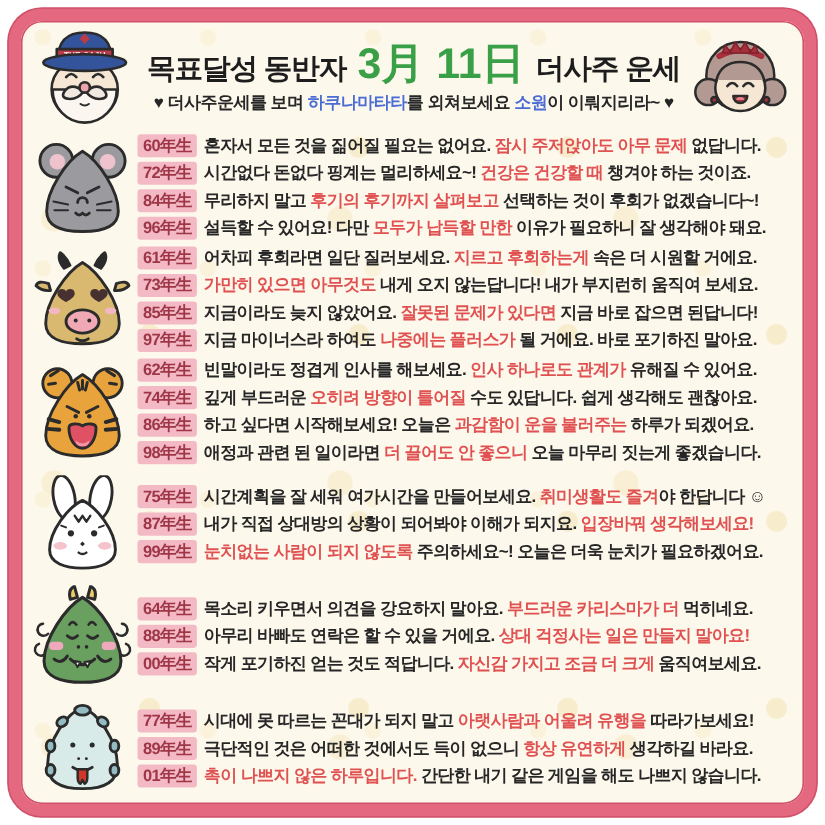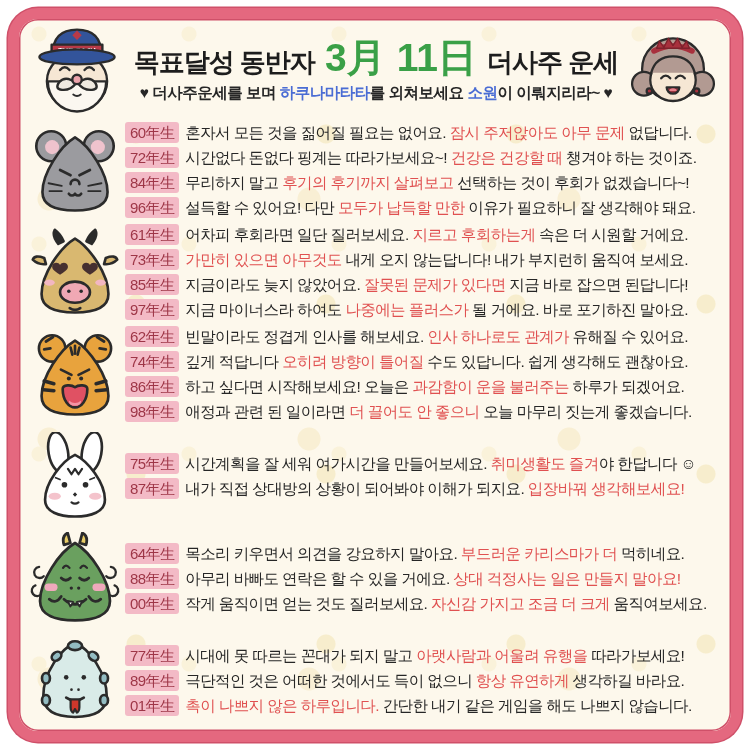--- a/index.html
+++ b/index.html
@@ -31,21 +31,21 @@
   .title-line{font-weight:bold;color:#1d1d1d;font-size:26px;letter-spacing:-1px;line-height:40px;white-space:nowrap;}
   .title-date{color:#3aa047;font-size:39px;padding:0 4px;letter-spacing:0;}
   .subtitle{font-weight:bold;font-size:15.5px;color:#2a2a2a;letter-spacing:-0.5px;margin-top:1px;white-space:nowrap;}
 
   
   .sections{flex:1 1 auto;display:flex;flex-direction:column;}
   .section{display:flex;align-items:center;height:102px;flex:1 1 auto;}
   .icon-col{flex:0 0 100px;display:flex;align-items:center;justify-content:center;}
   .rows{flex:1 1 auto;display:flex;flex-direction:column;justify-content:center;min-width:0;}
   .line{
-    font-size:15.5px;font-weight:normal;line-height:25px;color:#262626;
+    font-size:15.5px;font-weight:bold;line-height:25px;color:#262626;
     letter-spacing:-0.6px;white-space:nowrap;
   }
   .badge{
     display:inline-block;background:#f3bac6;color:#9e3647;
     padding:0 5px;margin-right:6px;border-radius:3px;font-size:15px;line-height:21px;
   }
   .c-k{color:#262626;}
   .c-r{color:#e05151;}
   .c-b{color:#4a6cd4;}
 </style>
@@ -111,21 +111,21 @@
 <path d="M50,13 C33,23 13,54 13,75 C13,91 30,96 50,96 C70,96 87,91 87,75 C87,54 67,23 50,13 Z" fill="#9b9b9f"></path>
 <path d="M33,50 l12,6 M67,50 l-12,6" fill="none"></path>
 <path d="M20,65 l15,3 M21,74 l14,0 M80,65 l-15,3 M79,74 l-14,0" fill="none" stroke-width="2.2"></path>
 <path d="M45,66 a5 5 0 0 1 10,0" fill="none"></path>
 <path d="M43,77 q3.5,4 7,0 q3.5,4 7,0" fill="none"></path>
                 </g>
               </svg>
             </div>
             <div class="rows">
               <div class="line"><span class="badge">60年生</span><span class="c-k">혼자서 모든 것을 짊어질 필요는 없어요. </span><span class="c-r">잠시 주저앉아도 아무 문제</span><span class="c-k"> 없답니다.</span></div>
-              <div class="line"><span class="badge">72年生</span><span class="c-k">시간없다 돈없다 핑계는 따라가보세요~! </span><span class="c-r">건강은 건강할 때</span><span class="c-k"> 챙겨야 하는 것이죠.</span></div>
+              <div class="line"><span class="badge">72年生</span><span class="c-k">시간없다 돈없다 핑계는 멀리하세요~! </span><span class="c-r">건강은 건강할 때</span><span class="c-k"> 챙겨야 하는 것이죠.</span></div>
               <div class="line"><span class="badge">84年生</span><span class="c-k">무리하지 말고 </span><span class="c-r">후기의 후기까지 살펴보고</span><span class="c-k"> 선택하는 것이 후회가 없겠습니다~!</span></div>
               <div class="line"><span class="badge">96年生</span><span class="c-k">설득할 수 있어요! 다만 </span><span class="c-r">모두가 납득할 만한</span><span class="c-k"> 이유가 필요하니 잘 생각해야 돼요.</span></div>
             </div>
           </div>
           <div class="section">
             <div class="icon-col">
               <svg viewBox="0 0 100 100" width="88" height="88">
                 <g stroke="#2b2b2b" stroke-width="3" stroke-linecap="round" stroke-linejoin="round">
 <path d="M31,18 C26,12 25,6 27,2 C31,5 35,10 37,15 Z" fill="#2b2b2b"></path>
 <path d="M69,18 C74,12 75,6 73,2 C69,5 65,10 63,15 Z" fill="#2b2b2b"></path>
@@ -163,21 +163,21 @@
 <path d="M34,45 l12,6 M66,45 l-12,6" fill="none"></path>
 <circle cx="43" cy="55" r="2.3" fill="#2b2b2b" stroke="none"></circle>
                   <circle cx="57" cy="55" r="2.3" fill="#2b2b2b" stroke="none"></circle>
 <path d="M36,67 C36,62 46,62 50,65 C54,62 64,62 64,67 C64,80 57,88 50,88 C43,88 36,80 36,67 Z" fill="#e05163"></path>
 <path d="M43,80 q7,6 14,0 q0,6 -7,6 q-7,0 -7,-6 Z" fill="#f295a5" stroke="none"></path>
                 </g>
               </svg>
             </div>
             <div class="rows">
               <div class="line"><span class="badge">62年生</span><span class="c-k">빈말이라도 정겹게 인사를 해보세요. </span><span class="c-r">인사 하나로도 관계가</span><span class="c-k"> 유해질 수 있어요.</span></div>
-              <div class="line"><span class="badge">74年生</span><span class="c-k">깊게 적답니다 </span><span class="c-r">오히려 방향이 틀어질</span><span class="c-k"> 수도 있답니다. 쉽게 생각해도 괜찮아요.</span></div>
+              <div class="line"><span class="badge">74年生</span><span class="c-k">깊게 부드러운 </span><span class="c-r">오히려 방향이 틀어질</span><span class="c-k"> 수도 있답니다. 쉽게 생각해도 괜찮아요.</span></div>
               <div class="line"><span class="badge">86年生</span><span class="c-k">하고 싶다면 시작해보세요! 오늘은 </span><span class="c-r">과감함이 운을 불러주는</span><span class="c-k"> 하루가 되겠어요.</span></div>
               <div class="line"><span class="badge">98年生</span><span class="c-k">애정과 관련 된 일이라면 </span><span class="c-r">더 끌어도 안 좋으니</span><span class="c-k"> 오늘 마무리 짓는게 좋겠습니다.</span></div>
             </div>
           </div>
           <div class="section">
             <div class="icon-col">
               <svg viewBox="0 0 100 100" width="88" height="88">
                 <g stroke="#2b2b2b" stroke-width="3" stroke-linecap="round" stroke-linejoin="round">
 <ellipse cx="31" cy="23" rx="11" ry="23" fill="#ffffff" transform="rotate(-10 31 23)"></ellipse>
 <ellipse cx="69" cy="23" rx="11" ry="23" fill="#ffffff" transform="rotate(10 69 23)"></ellipse>
@@ -189,20 +189,21 @@
 <ellipse cx="27" cy="73" rx="7" ry="4" fill="#f4c3cc" stroke="none"></ellipse>
 <ellipse cx="73" cy="73" rx="7" ry="4" fill="#f4c3cc" stroke="none"></ellipse>
 <path d="M47.5,71 l2.5,2.5 l2.5,-2.5 l-2.5,-2.5 Z" fill="#2b2b2b" stroke="none"></path>
 <path d="M46,80 q4,3 8,0" fill="none" stroke-width="2.5"></path>
                 </g>
               </svg>
             </div>
             <div class="rows">
               <div class="line"><span class="badge">75年生</span><span class="c-k">시간계획을 잘 세워 여가시간을 만들어보세요. </span><span class="c-r">취미생활도 즐겨</span><span class="c-k">야 한답니다 ☺</span></div>
               <div class="line"><span class="badge">87年生</span><span class="c-k">내가 직접 상대방의 상황이 되어봐야 이해가 되지요. </span><span class="c-r">입장바꿔 생각해보세요!</span></div>
+              <div class="line"><span class="badge">99年生</span><span class="c-r">눈치없는 사람이 되지 않도록</span><span class="c-k"> 주의하세요~! 오늘은 더욱 눈치가 필요하겠어요.</span></div>
             </div>
           </div>
           <div class="section">
             <div class="icon-col">
               <svg viewBox="0 0 100 100" width="92" height="92">
                 <g stroke="#2b2b2b" stroke-width="3" stroke-linecap="round" stroke-linejoin="round">
 <path d="M38,14 C36,7 38,3 42,1 L45,12 Z" fill="#e9cd67"></path>
 <path d="M62,14 C64,7 62,3 58,1 L55,12 Z" fill="#e9cd67"></path>
 <path d="M11,38 a6 6 0 1 0 5,10 M7,58 a6 6 0 1 0 7,9 M89,38 a6 6 0 1 1 -5,10 M93,58 a6 6 0 1 1 -7,9" fill="none" stroke-width="2.5"></path>
 <path d="M50,12 C33,22 12,53 12,75 C12,91 30,96 50,96 C70,96 88,91 88,75 C88,53 67,22 50,12 Z" fill="#6aa05f"></path>
@@ -214,21 +215,21 @@
                   <circle cx="54" cy="61" r="1.8" fill="#2b2b2b" stroke="none"></circle>
 <path d="M35,70 q-6,9 -13,3 M65,70 q6,9 13,3" fill="none"></path>
 <path d="M38,73 q12,11 24,0" fill="none"></path>
 <path d="M42,75 l3,6 l3,-5 Z M58,75 l-3,6 l-3,-5 Z" fill="#ffffff" stroke-width="2"></path>
                 </g>
               </svg>
             </div>
             <div class="rows">
               <div class="line"><span class="badge">64年生</span><span class="c-k">목소리 키우면서 의견을 강요하지 말아요. </span><span class="c-r">부드러운 카리스마가 더</span><span class="c-k"> 먹히네요.</span></div>
               <div class="line"><span class="badge">88年生</span><span class="c-k">아무리 바빠도 연락은 할 수 있을 거에요. </span><span class="c-r">상대 걱정사는 일은 만들지 말아요!</span></div>
-              <div class="line"><span class="badge">00年生</span><span class="c-k">작게 움직이면 얻는 것도 질러보세요. </span><span class="c-r">자신감 가지고 조금 더 크게</span><span class="c-k"> 움직여보세요.</span></div>
+              <div class="line"><span class="badge">00年生</span><span class="c-k">작게 포기하진 얻는 것도 적답니다. </span><span class="c-r">자신감 가지고 조금 더 크게</span><span class="c-k"> 움직여보세요.</span></div>
             </div>
           </div>
           <div class="section">
             <div class="icon-col">
               <svg viewBox="0 0 100 100" width="88" height="88">
                 <g stroke="#2b2b2b" stroke-width="3" stroke-linecap="round" stroke-linejoin="round">
 <path d="M50,8 C34,14 14,42 14,68 C14,86 30,92 50,92 C70,92 86,86 86,68 C86,42 66,14 50,8 Z" fill="#d9ebe8"></path>
 <ellipse cx="50" cy="11" rx="8" ry="5" fill="#93bcc2"></ellipse>
 <ellipse cx="29" cy="23" rx="6" ry="4.5" fill="#93bcc2" transform="rotate(-38 29 23)"></ellipse>
 <ellipse cx="71" cy="23" rx="6" ry="4.5" fill="#93bcc2" transform="rotate(38 71 23)"></ellipse>

